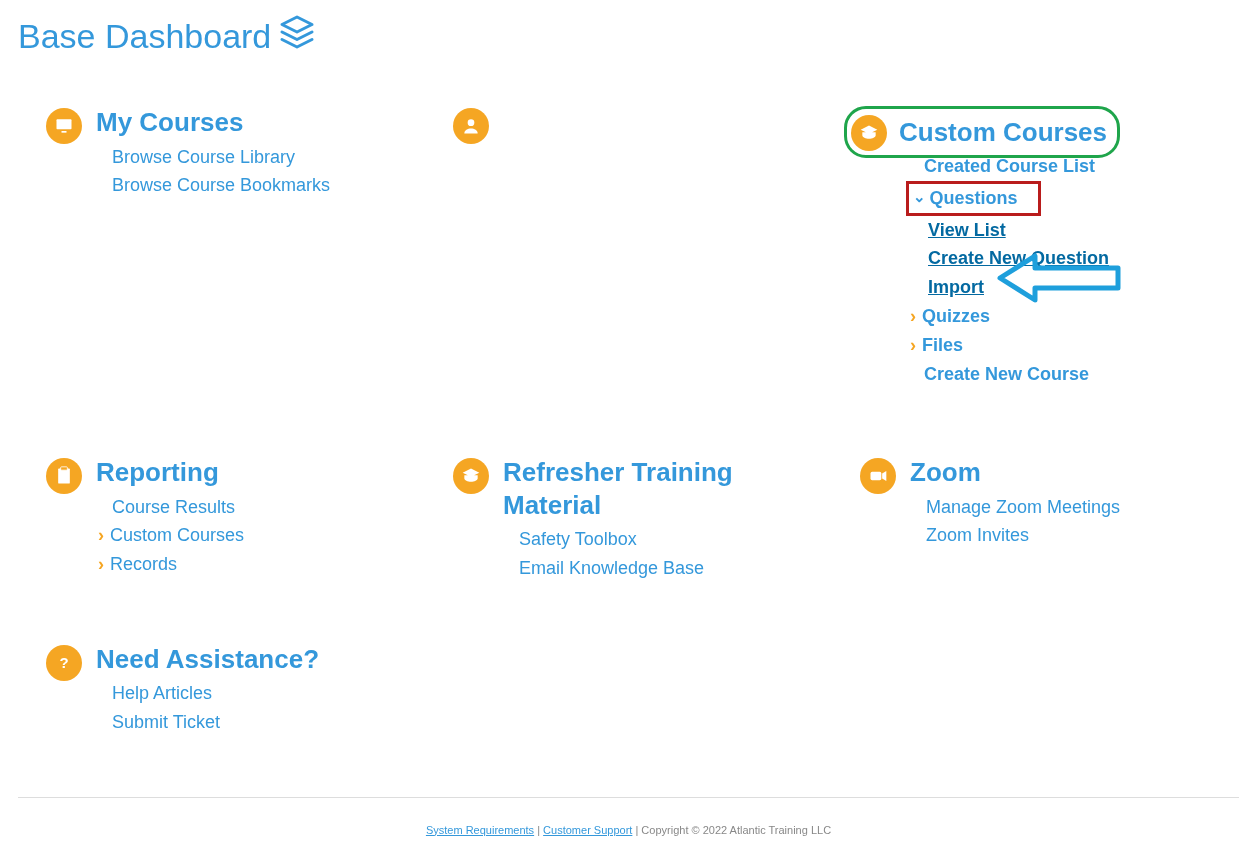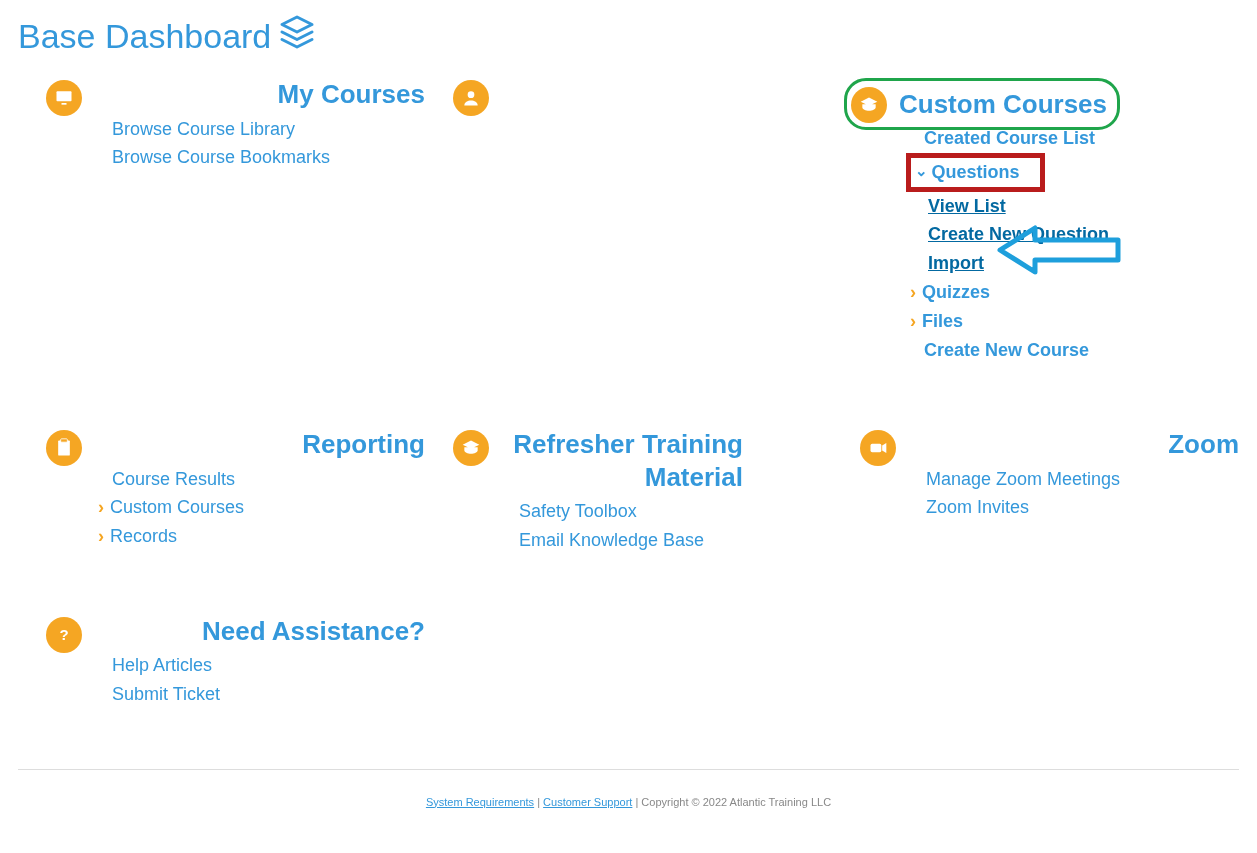--- a/index.html
+++ b/index.html
@@ -13,21 +13,21 @@
     padding: 10px 18px 0 18px;
     width: 1257px;
   }
   .page-title {
     font-size: 34px;
     font-weight: 500;
     color: #3498db;
     display: flex;
     align-items: center;
     gap: 8px;
-    margin-bottom: 20px;
+    margin-bottom: 48px;
     margin-top: 4px;
   }
   .stack-icon {
     display: inline-block;
   }
   .grid {
     display: grid;
     grid-template-columns: 1fr 1fr 1fr;
     gap: 60px 0;
     margin-bottom: 60px;
@@ -54,21 +54,20 @@
   }
   .card-body {
     flex: 1;
   }
   .card-title {
     font-size: 26px;
     font-weight: 600;
     color: #3498db;
     margin-bottom: 4px;
     line-height: 1.25;
-    text-align: right;
   }
   .card-links {
     list-style: none;
     margin-left: 16px;
   }
   .card-links li {
     font-size: 18px;
     color: #3498db;
     line-height: 1.6;
     cursor: pointer;
@@ -96,21 +95,21 @@
   }
   .highlight-green {
     border: 3px solid #1fa54b;
     border-radius: 22px;
     padding: 4px 10px 4px 4px;
     display: inline-flex;
     align-items: center;
     gap: 12px;
   }
   .highlight-red {
-    border: 5px solid #b91c1c;
+    border: 3px solid #b91c1c;
     display: inline-block;
     padding: 0px 20px 0px 4px;
     margin-left: -18px;
   }
   .arrow-annotation {
     position: absolute;
     pointer-events: none;
   }
   .footer-sep {
     border: none;

